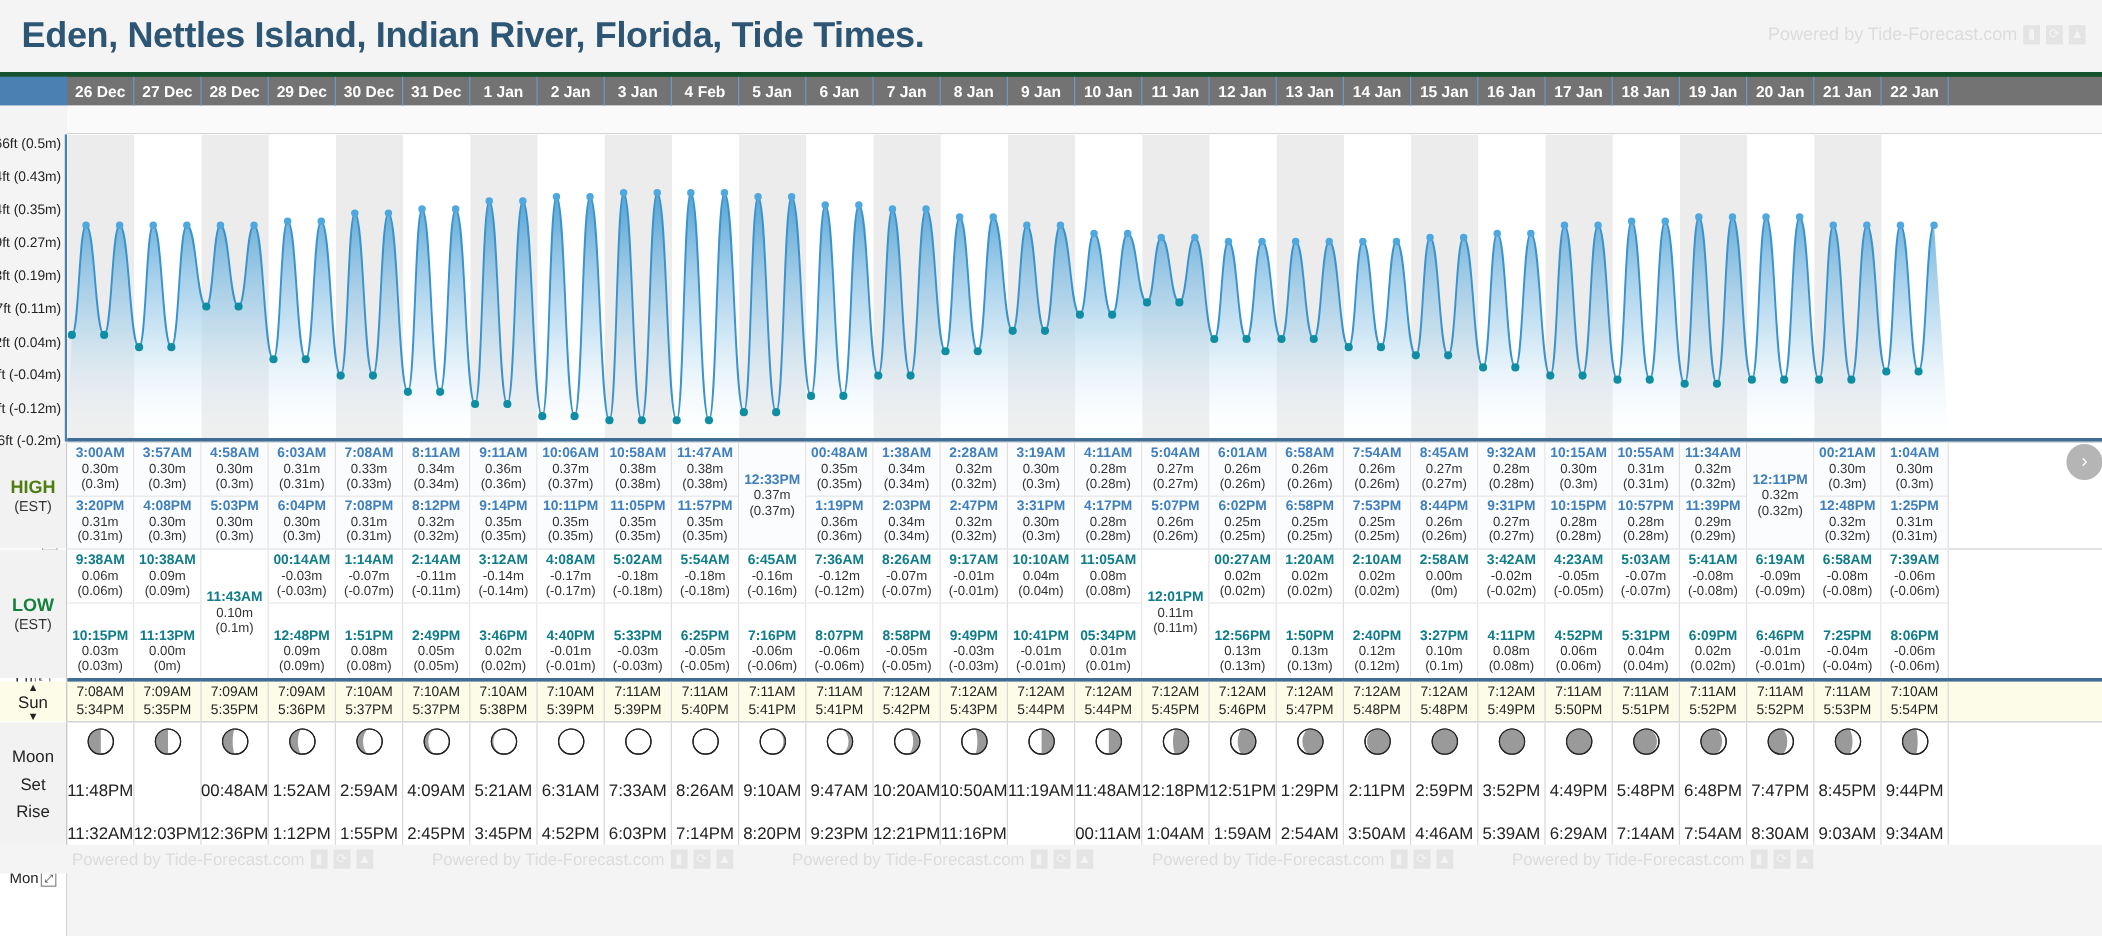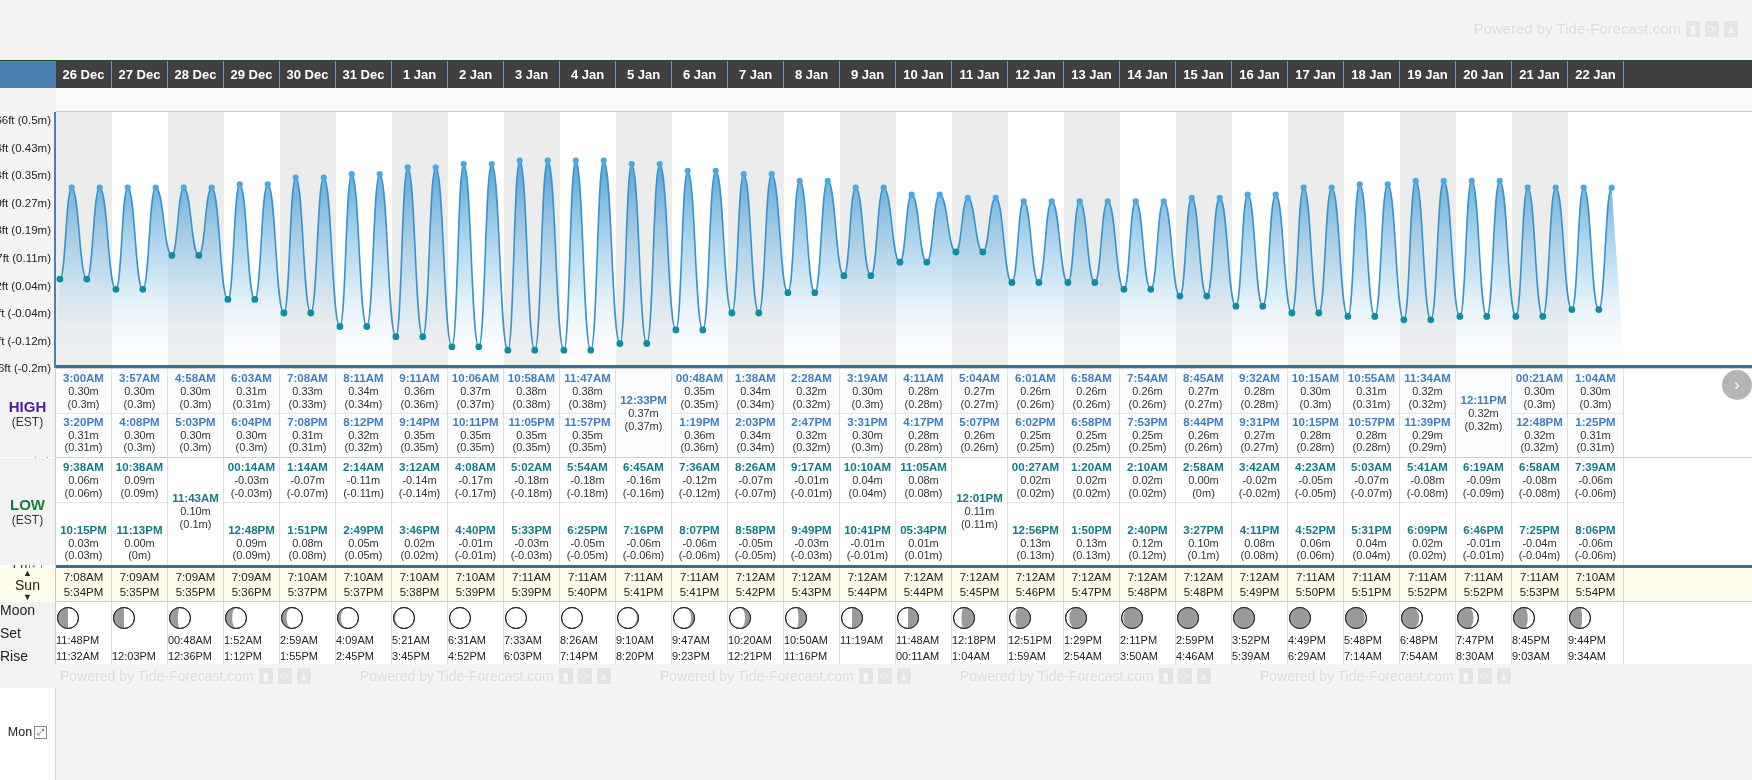--- a/index.html
+++ b/index.html
@@ -29,22 +29,22 @@
     position: absolute; right: 14px; top: 20px;
     font-size: 15px; color: #dcdcdc; display: flex; align-items: center; gap: 5px;
   }
   .pw-ico {
     display:inline-block; width: 14px; height: 16px; background: #e4e4e4;
     color:#f4f4f4; font-size: 11px; text-align:center; line-height:16px;
   }
 
   
   .datebar {
-    display: flex; background: #404040; height: 28px;
-    border-top: 1px solid #14532d;
+    display: flex; background: #737373; height: 28px;
+    border-top: 4px solid #14532d;
   }
   .dategut { width: 56px; flex: 0 0 56px; background: #4a81b3; }
   .datecell {
     flex: 0 0 56px; width: 56px;
     color: #fff; font-size: 13px; font-weight: bold;
     display: flex; align-items: center; justify-content: center;
     border-right: 1px solid #6b9ac6; white-space: nowrap;
   }
 
   
@@ -81,21 +81,21 @@
 
   
   .tiderow { display: flex; background: #fff; }
   .rowlabel {
     width: 56px; flex: 0 0 56px;
     background: #f2f2f2; border-right: 1px solid #c8c8c8;
     display: flex; flex-direction: column; align-items: center; justify-content: center;
     font-size: 15px; font-weight: bold;
   }
   .rowlabel .unit { font-size: 12px; font-weight: normal; color: #333; }
-  .lab-high { color: #4c1d95; text-align: right; }
+  .lab-high { color: #4d7c0f; text-align: right; }
   .lab-low  { color: #15803d; }
 
   .tidecell {
     flex: 0 0 56px; width: 56px;
     border-right: 1px solid #dfdfdf;
     display: flex; flex-direction: column; justify-content: center;
     padding: 1px 0;
   }
   .evt { text-align: center; padding: 2px 0; }
   .evt.sep { border-bottom: 1px solid #e6e6e6; }
@@ -121,27 +121,27 @@
   .suncell {
     flex: 0 0 56px; width: 56px; border-right: 1px solid #d8d8d8;
     display: flex; flex-direction: column; align-items: center; justify-content: center;
     font-size: 11.5px; color: #222; padding: 3px 0; gap: 3px;
   }
 
   
   .moonrow { display: flex; background: #fff; border-top: 1px solid #c8c8c8; }
   .moonlabel {
     width: 56px; flex: 0 0 56px; background: #f2f2f2;
-    display: flex; flex-direction: column; align-items: flex-start; justify-content: center;
+    display: flex; flex-direction: column; align-items: center; justify-content: center;
     font-size: 14px; color: #222; border-right: 1px solid #c8c8c8; gap: 7px;
   }
   .mooncell {
     flex: 0 0 56px; width: 56px; border-right: 1px solid #d8d8d8;
-    display: flex; flex-direction: column; 
-    font-size: 11px; color: #222; padding: 4px 0 2px 0; gap: 4px;
+    display: flex; flex-direction: column; align-items: center;
+    font-size: 14px; color: #222; padding: 4px 0 2px 0; gap: 20px;
   }
   .moonicon { width: 24px; height: 24px; }
 
   
   .footer {
     height: 24px; display: flex; align-items: center;
     background: #f4f4f4; position: relative; overflow: hidden;
   }
   .wm {
     position: absolute; font-size: 14px; color: #dcdcdc;
@@ -154,40 +154,41 @@
     display: flex; align-items: center; justify-content: center;
     color: #fff; font-size: 16px;
   }
 </style>
 </head>
 <body>
 
 <div id="app">
 
   <div class="titlebar">
+    <span class="title-main">Eden, Nettles Island, Indian River, Florida, Tide Times.</span>
     <span class="powered-top">
       <span>Powered by Tide-Forecast.com</span>
       <span class="pw-ico">▮</span>
       <span class="pw-ico">⟳</span>
       <span class="pw-ico">▲</span>
     </span>
   </div>
 
   <div class="datebar" id="datebar">
     <div class="dategut"></div>
   <div class="datecell">26 Dec</div>
       <div class="datecell">27 Dec</div>
       <div class="datecell">28 Dec</div>
       <div class="datecell">29 Dec</div>
       <div class="datecell">30 Dec</div>
       <div class="datecell">31 Dec</div>
       <div class="datecell">1 Jan</div>
       <div class="datecell">2 Jan</div>
       <div class="datecell">3 Jan</div>
-      <div class="datecell">4 Jan</div>
+      <div class="datecell">4 Feb</div>
       <div class="datecell">5 Jan</div>
       <div class="datecell">6 Jan</div>
       <div class="datecell">7 Jan</div>
       <div class="datecell">8 Jan</div>
       <div class="datecell">9 Jan</div>
       <div class="datecell">10 Jan</div>
       <div class="datecell">11 Jan</div>
       <div class="datecell">12 Jan</div>
       <div class="datecell">13 Jan</div>
       <div class="datecell">14 Jan</div>

